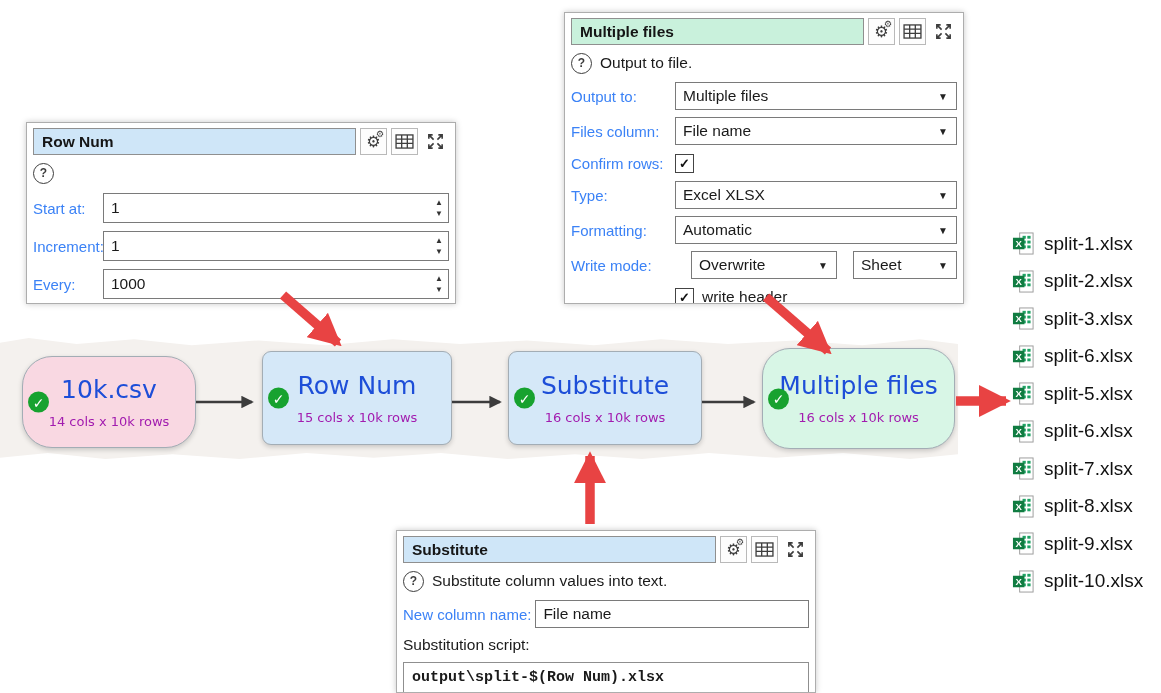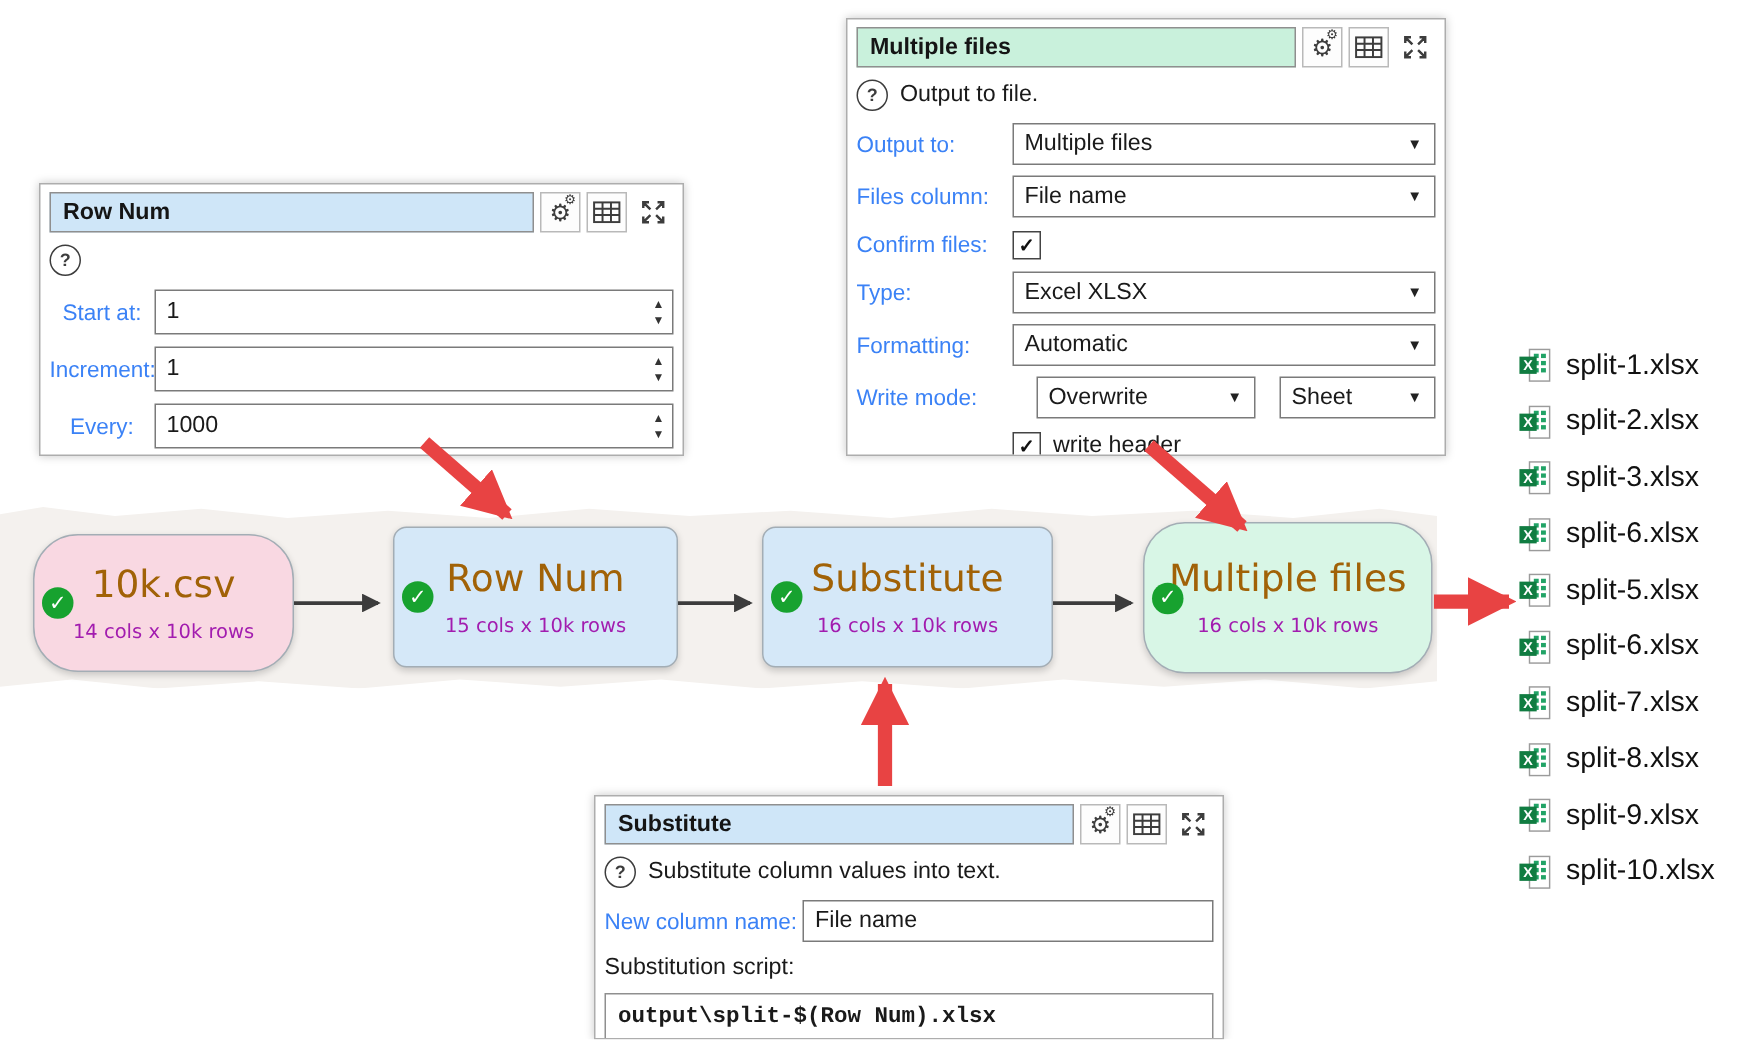--- a/index.html
+++ b/index.html
@@ -7,21 +7,21 @@
           font-family:"Liberation Sans",sans-serif;color:#1a1a1a;}
 
   
   .flow-band{position:absolute;left:0;top:338px;width:958px;height:121px;background:#f4f1ee;
     clip-path:polygon(0 4%,3% 0,8% 5%,14% 1%,20% 6%,27% 2%,34% 6%,41% 1%,48% 5%,55% 2%,62% 6%,69% 1%,76% 5%,83% 2%,90% 6%,96% 1%,100% 5%,100% 96%,95% 100%,88% 95%,81% 99%,74% 95%,67% 100%,60% 96%,53% 100%,46% 95%,39% 99%,32% 95%,25% 100%,18% 96%,11% 100%,5% 95%,0 99%);}
 
   
   .node{position:absolute;display:flex;flex-direction:column;justify-content:center;align-items:center;
         row-gap:13px;border:1px solid #a3adb5;box-shadow:0 2px 5px rgba(0,0,0,.18);
         font-family:"DejaVu Sans",sans-serif;z-index:2;}
-  .node-title{font-size:25px;line-height:1;color:#a16207;}
+  .node-title{font-size:25px;line-height:1;color:#1d4ed8;}
   .node-sub{font-size:13px;line-height:1;color:#a21caf;}
   .node-pink{background:#f9d8e2;border-radius:30px;}
   .node-blue{background:#d5e8f8;border-radius:9px;}
   .node-green{background:#d8f6e6;border-radius:28px;}
   .check{position:absolute;left:5px;top:50%;transform:translateY(-50%);width:21px;height:21px;
          border-radius:50%;background:#17a22f;color:#fff;font-size:14px;font-weight:bold;
          display:flex;align-items:center;justify-content:center;}
   #node-0{left:22px;top:356px;width:172px;height:90px;}
   #node-1{left:262px;top:351px;width:188px;height:92px;}
   #node-2{left:508px;top:351px;width:192px;height:92px;}
@@ -47,21 +47,21 @@
   .icon-btn.noborder{border:none;background:transparent;}
   .gear-main{font-family:"DejaVu Sans",sans-serif;font-size:16px;line-height:1;color:#3d3d3d;}
   .gear-small{position:absolute;top:1px;right:2px;font-family:"DejaVu Sans",sans-serif;font-size:9px;line-height:1;color:#3d3d3d;}
 
   .help-row{display:flex;align-items:center;gap:8px;margin-top:6px;height:24px;font-size:15.5px;}
   .qmark{width:19px;height:19px;border:1.6px solid #3d3d3d;border-radius:50%;display:flex;flex:0 0 auto;
          align-items:center;justify-content:center;font-size:12px;font-weight:bold;color:#3d3d3d;}
 
   .frow{display:flex;align-items:center;margin-top:8px;}
   .flabel{font-size:15px;color:#3b82f6;flex:0 0 auto;}
-  .rn-label{width:70px;text-align:center;}
+  .rn-label{width:70px;}
   .mf-label{width:104px;}
   .input{display:flex;align-items:center;border:1px solid #7a7a7a;background:#fff;height:30px;
          box-sizing:border-box;flex:1;}
   .ival{flex:1;padding-left:7px;font-size:15.5px;}
   .spinner{display:flex;flex-direction:column;align-items:center;justify-content:center;width:18px;gap:3px;}
   .spin-glyph{font-size:8px;line-height:8px;color:#333;cursor:pointer;}
 
   .combo{display:flex;align-items:center;border:1px solid #7a7a7a;background:#fff;height:28px;
          box-sizing:border-box;flex:1;cursor:pointer;}
   .cval{flex:1;padding-left:7px;font-size:15.5px;white-space:nowrap;overflow:hidden;}
@@ -235,21 +235,21 @@
       </div>
     </div>
     <div class="frow mf-row">
       <span class="flabel mf-label">Files column:</span>
       <div class="combo">
         <span class="cval">File name</span>
         <span class="carrow">▼</span>
       </div>
     </div>
     <div class="frow mf-row chk-row">
-      <span class="flabel mf-label">Confirm files:</span>
+      <span class="flabel mf-label">Confirm rows:</span>
       <span class="checkbox">
         <span>✓</span>
       </span>
     </div>
     <div class="frow mf-row">
       <span class="flabel mf-label">Type:</span>
       <div class="combo">
         <span class="cval">Excel XLSX</span>
         <span class="carrow">▼</span>
       </div>

